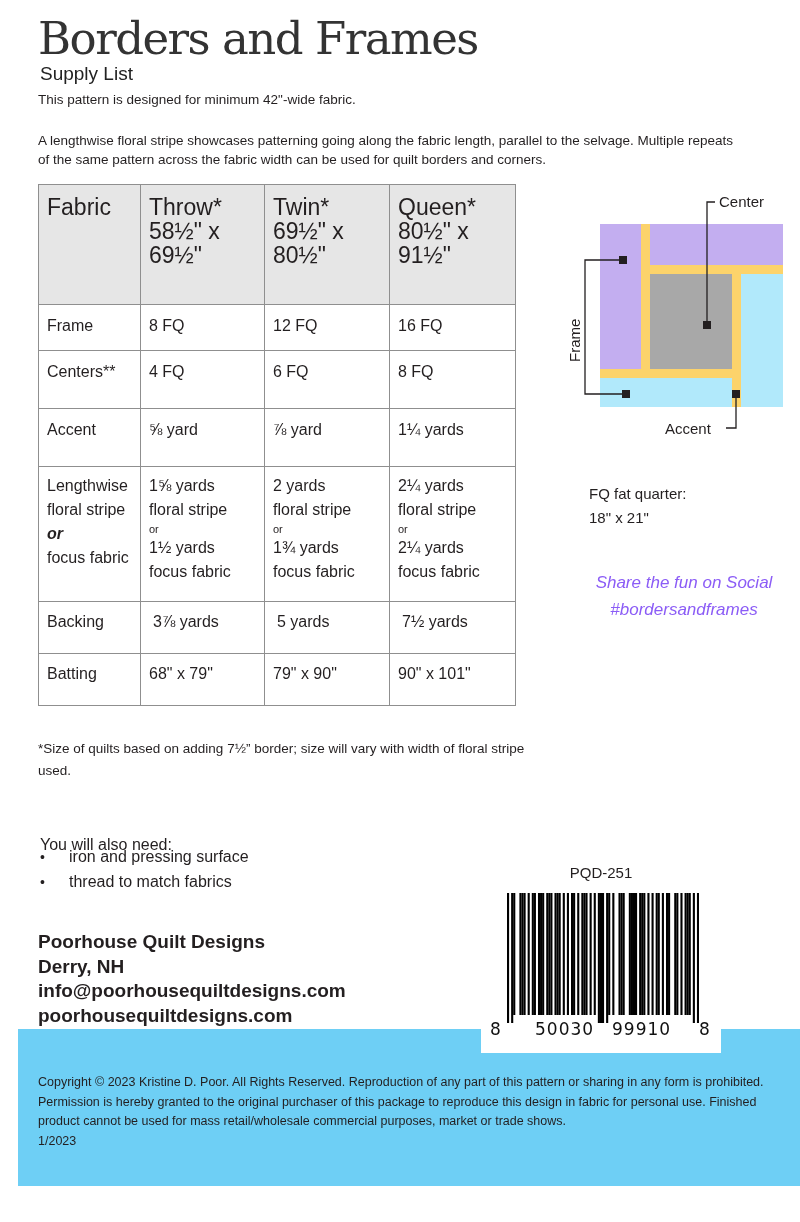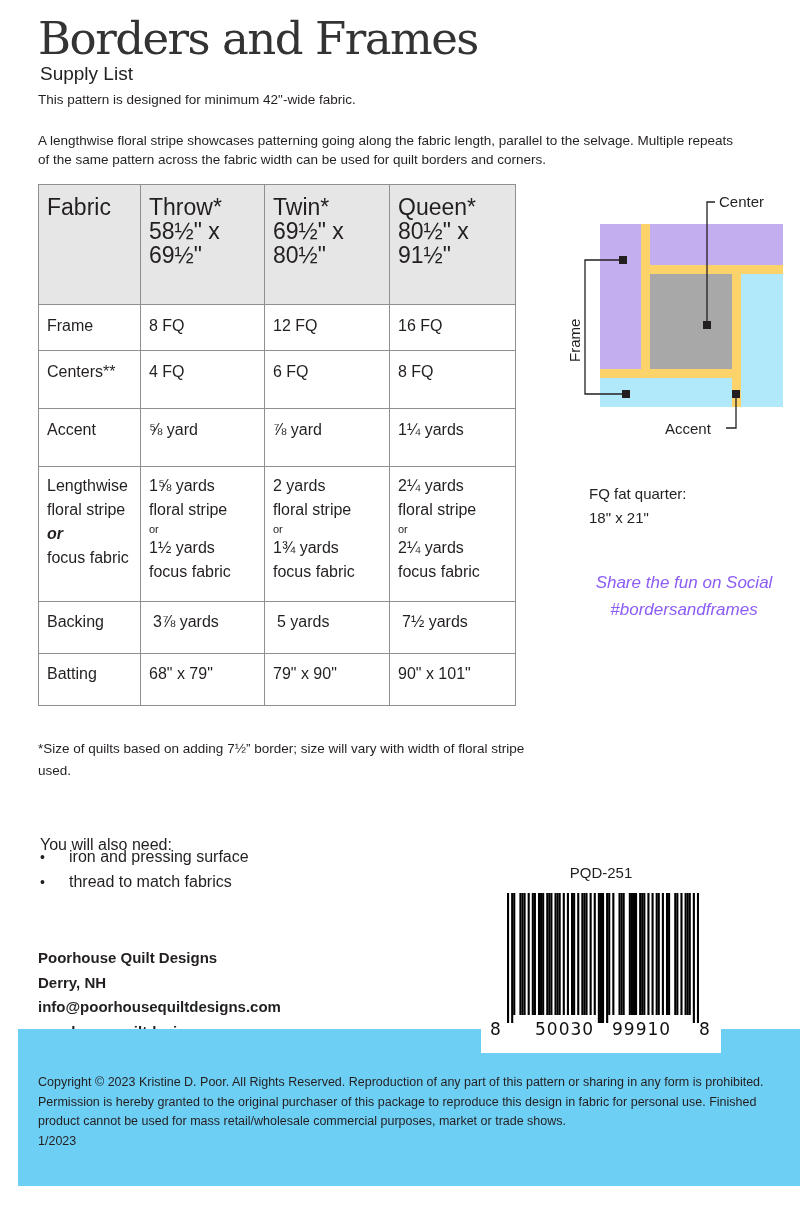--- a/index.html
+++ b/index.html
@@ -26,21 +26,21 @@
   .supply-table .or-bold { font-weight: bold; font-style: italic; display: block; }
   .supply-table .ind { padding-left: 4px; }
 
   .footnote { left: 38px; top: 738px; font-size: 13.5px; line-height: 22px; width: 520px; }
 
   .need-title { left: 40px; top: 821px; font-size: 16px; line-height: 24px; margin-top: 12px; }
   .need-list { left: 40px; top: 845px; margin: 0; padding: 0; list-style: none; font-size: 16px; line-height: 24.5px; }
   .need-list li { position: relative; padding-left: 29px; }
   .need-list li::before { content: "•"; position: absolute; left: 0; top: 0; font-size: 14px; }
 
-  .company { left: 38px; top: 930px; font-size: 15px; font-weight: bold; line-height: 24.5px; color: #231f20; margin-top: 16px; }
+  .company { left: 38px; top: 930px; font-size: 19px; font-weight: bold; line-height: 24.5px; color: #231f20; }
 
   .diagram { left: 555px; top: 188px; width: 245px; height: 260px; }
   .fq-note { left: 589px; top: 482px; font-size: 15px; line-height: 24px; }
   .social { left: 568px; top: 569px; width: 232px; text-align: center; color: #8b5cf6;
             font-size: 17px; line-height: 27px; font-style: italic; }
   .social .hashtag { font-weight: normal; }
 
   .blue-band { left: 18px; top: 1029px; width: 782px; height: 157px; background: #6ecff5; }
   .copyright { left: 38px; top: 1073px; width: 730px; font-size: 12.5px; line-height: 19.5px; color: #231f20; }
 

